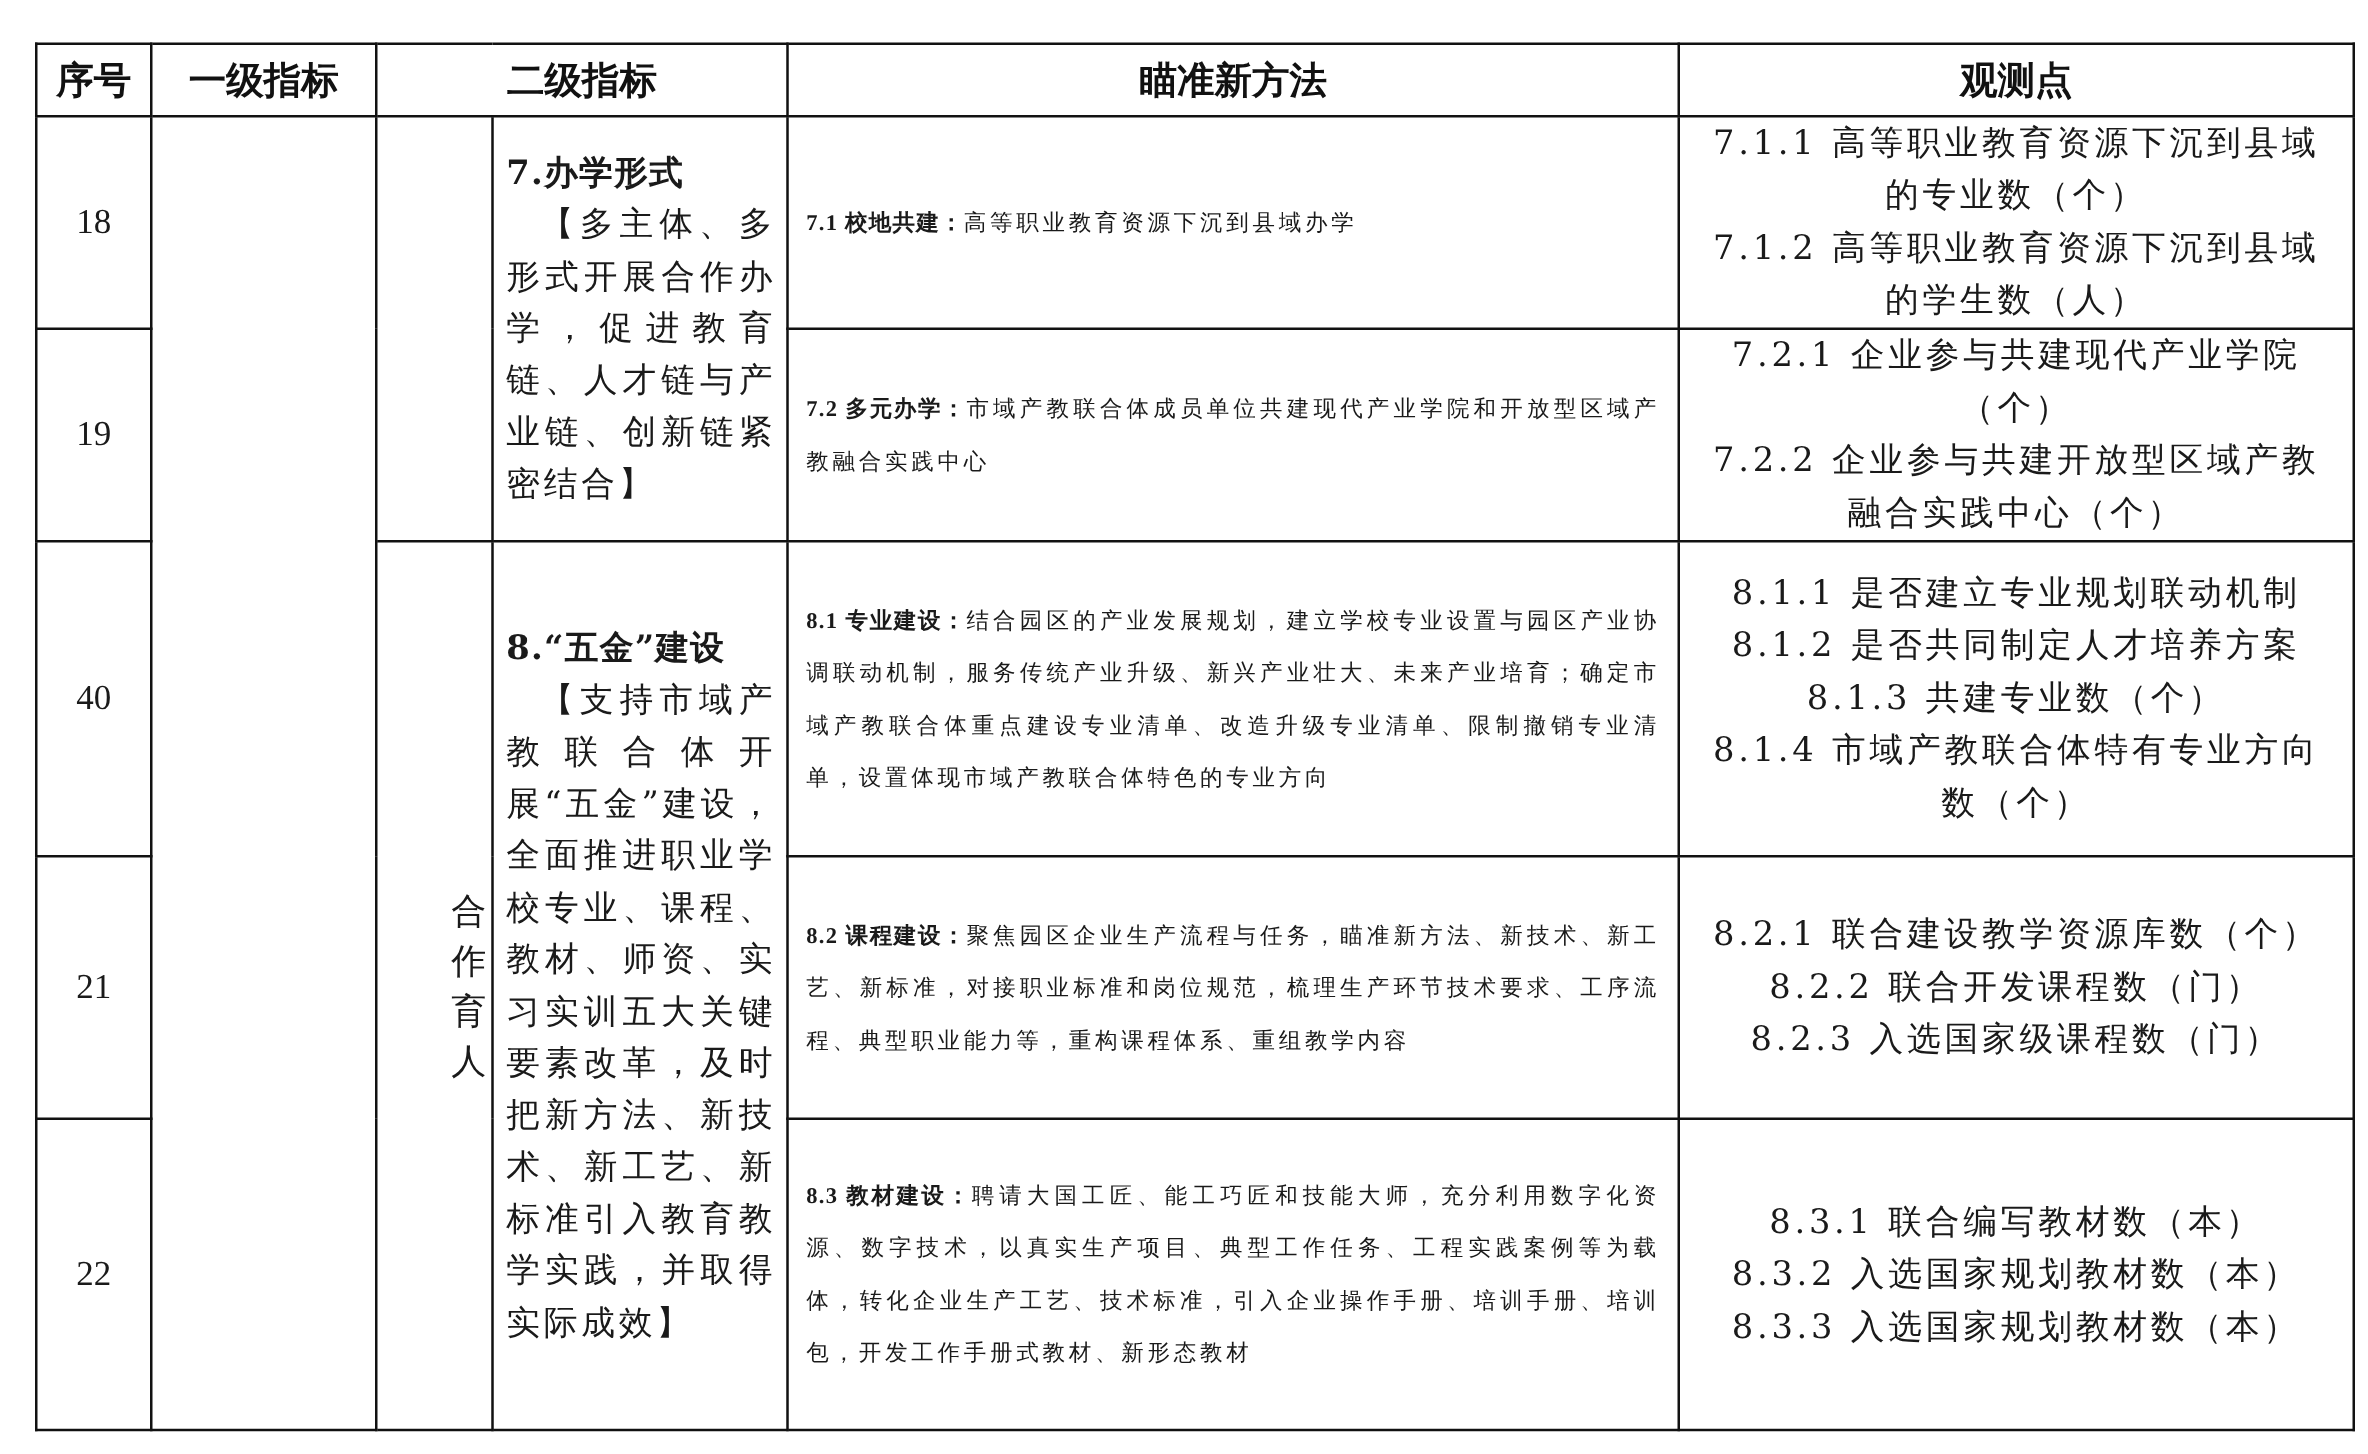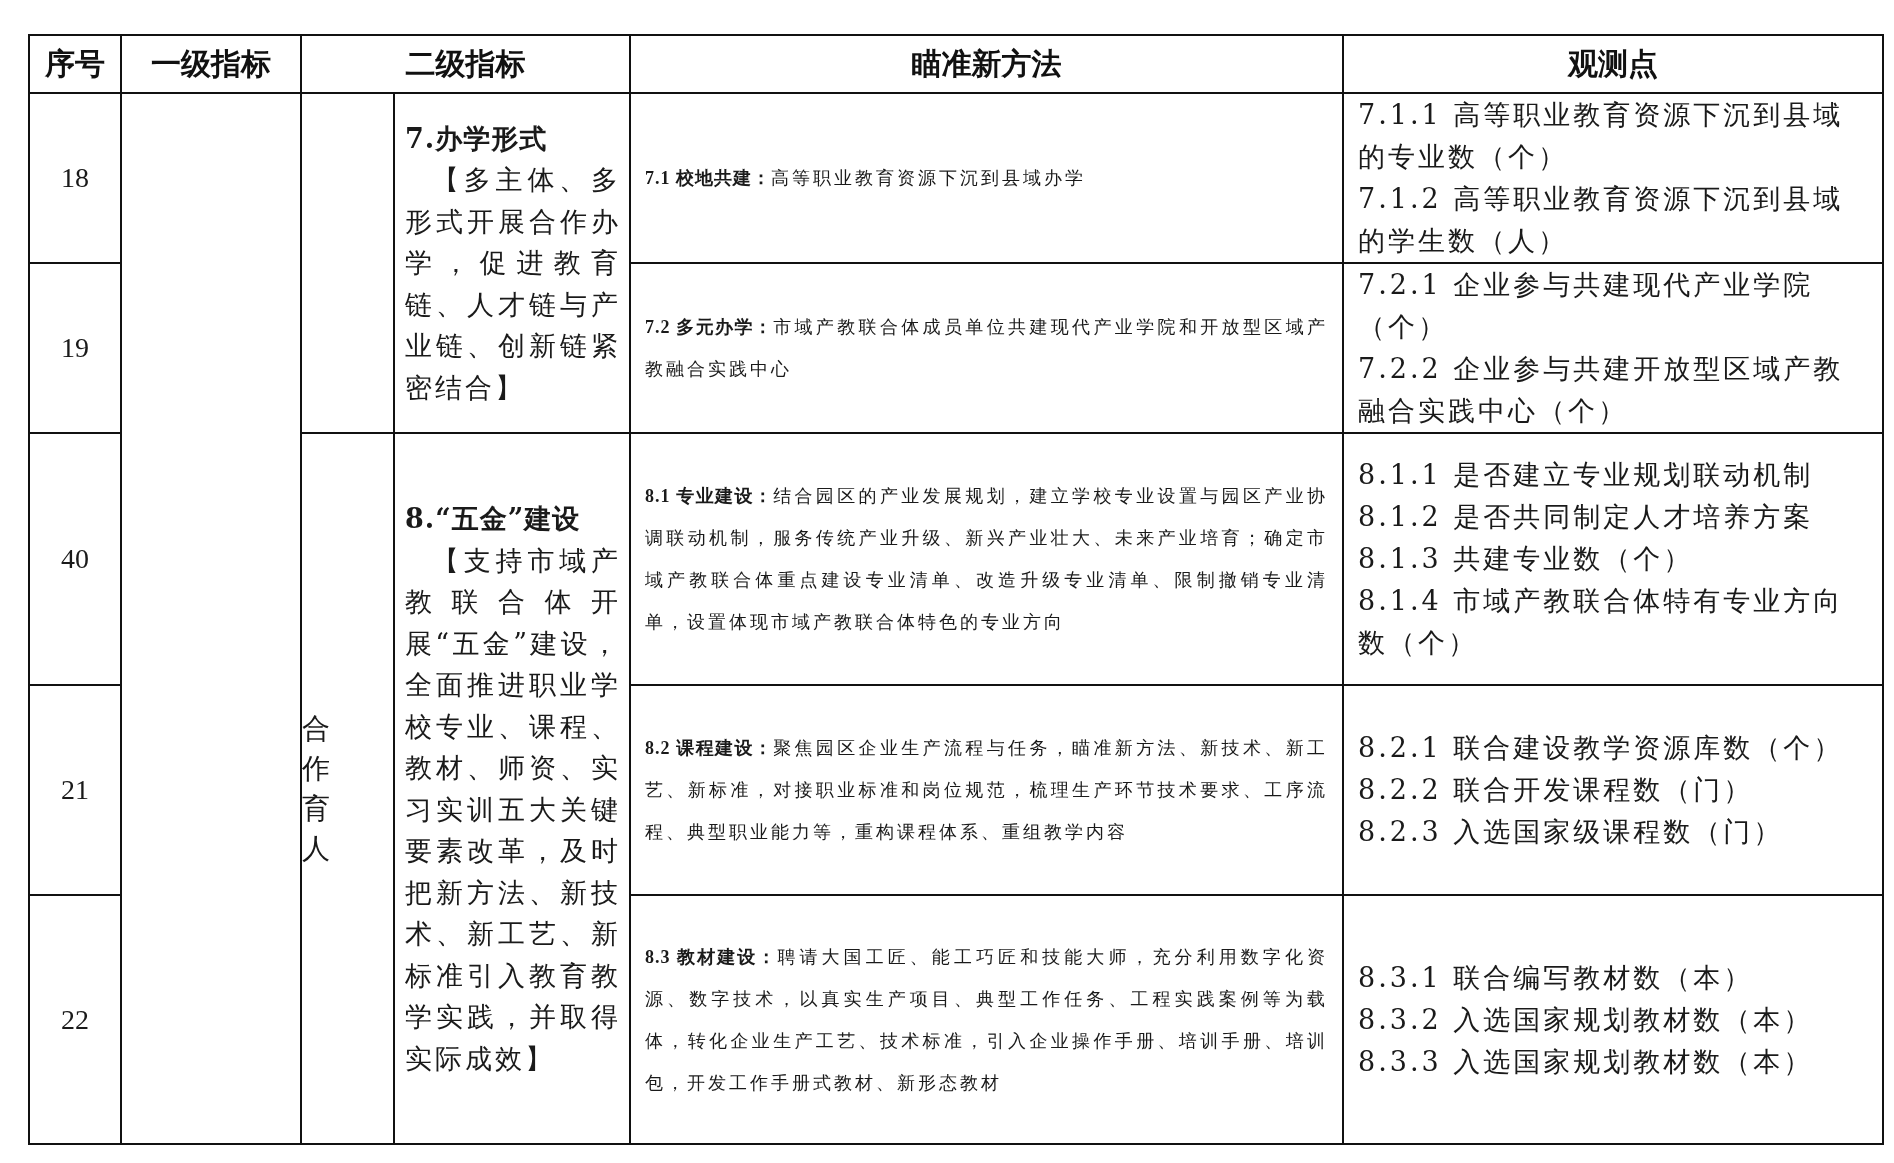--- a/index.html
+++ b/index.html
@@ -2,31 +2,31 @@
 <html><head>
 <meta charset="utf-8">
 <style>
   html, body { margin:0; padding:0; background:#ffffff; }
   body { width:1894px; height:1163px; position:relative; overflow:hidden;
          font-family:"DejaVu Serif","Liberation Serif",serif; color:#1a1a1a; }
   table.grid { position:absolute; left:28px; top:34px; border-collapse:collapse; table-layout:fixed; }
   table.grid td, table.grid th { border:2px solid #111; padding:0; vertical-align:middle; }
   th { font-family:"DejaVu Sans","Liberation Sans",sans-serif; font-weight:bold; font-size:30px; height:56px; text-align:center; color:#111; }
   td.seq { text-align:center; font-size:28px; font-family:"Liberation Serif","DejaVu Serif",serif;margin-left:12px; }
-  td.lvl2a { text-align:left;margin-top:23px; }
+  td.lvl2a { text-align:right;margin-top:23px; }
   td.lvl2a .v { font-size:28px; line-height:40px; display:inline-block; width:60px; letter-spacing:4px; }
   td.lvl2b { padding:0 8px 0 10px !important; vertical-align:middle;border-radius:26px; }
   td.lvl2b .t { font-size:27px; line-height:41.5px; text-align:justify; text-align-last:left; letter-spacing:3px; }
   td.lvl2b .t b { letter-spacing:1px; }
   td.lvl3 { padding:0 14px 0 14px !important; }
   td.lvl3 .t { font-size:18px; line-height:42px; letter-spacing:3px; text-align:justify; }
   td.lvl3 b { letter-spacing:1px; }
   td.obs { padding:0 14px 0 14px !important; }
   td.obs .t { font-size:27px; line-height:42px; letter-spacing:3px; }
-  td.obs .line { display:block; }
+  td.obs .line { display:block;text-align:center; }
   .nb { font-family:"Liberation Serif","DejaVu Serif",serif; letter-spacing:0; }
 </style>
 </head>
 <body>
 
 <table class="grid">
   <colgroup>
     <col style="width:92px">
     <col style="width:180px">
     <col style="width:93px">

